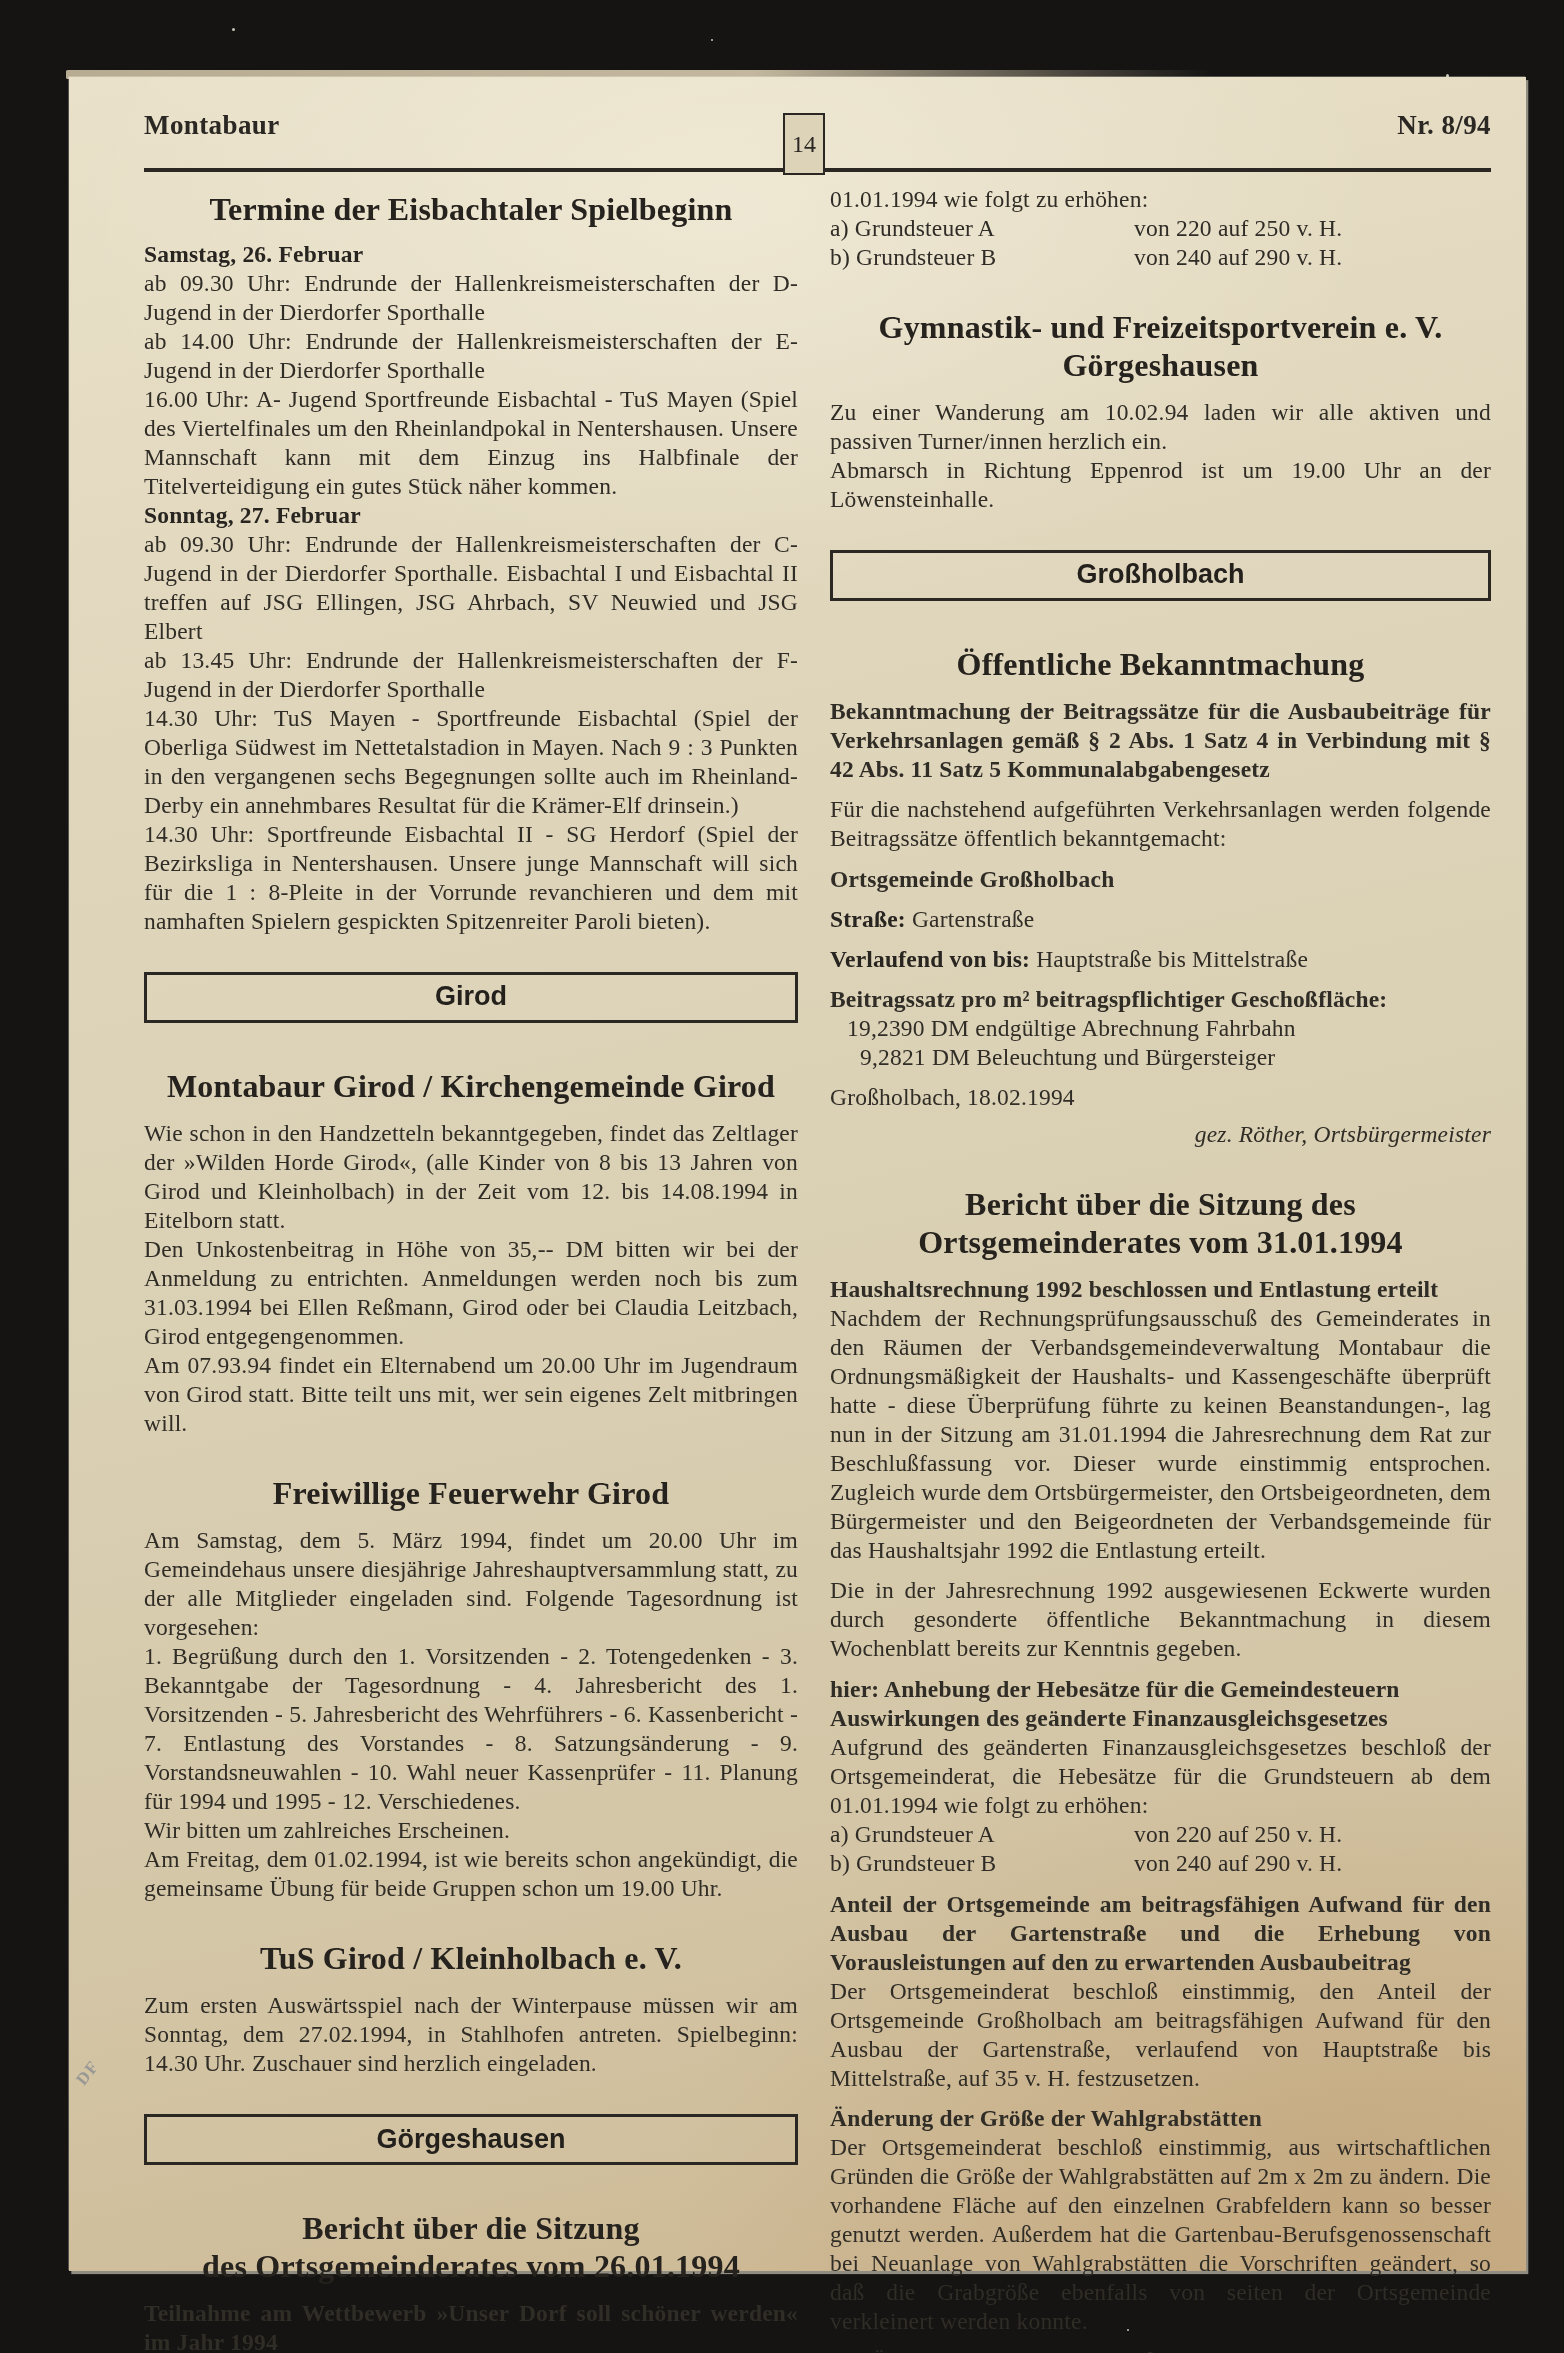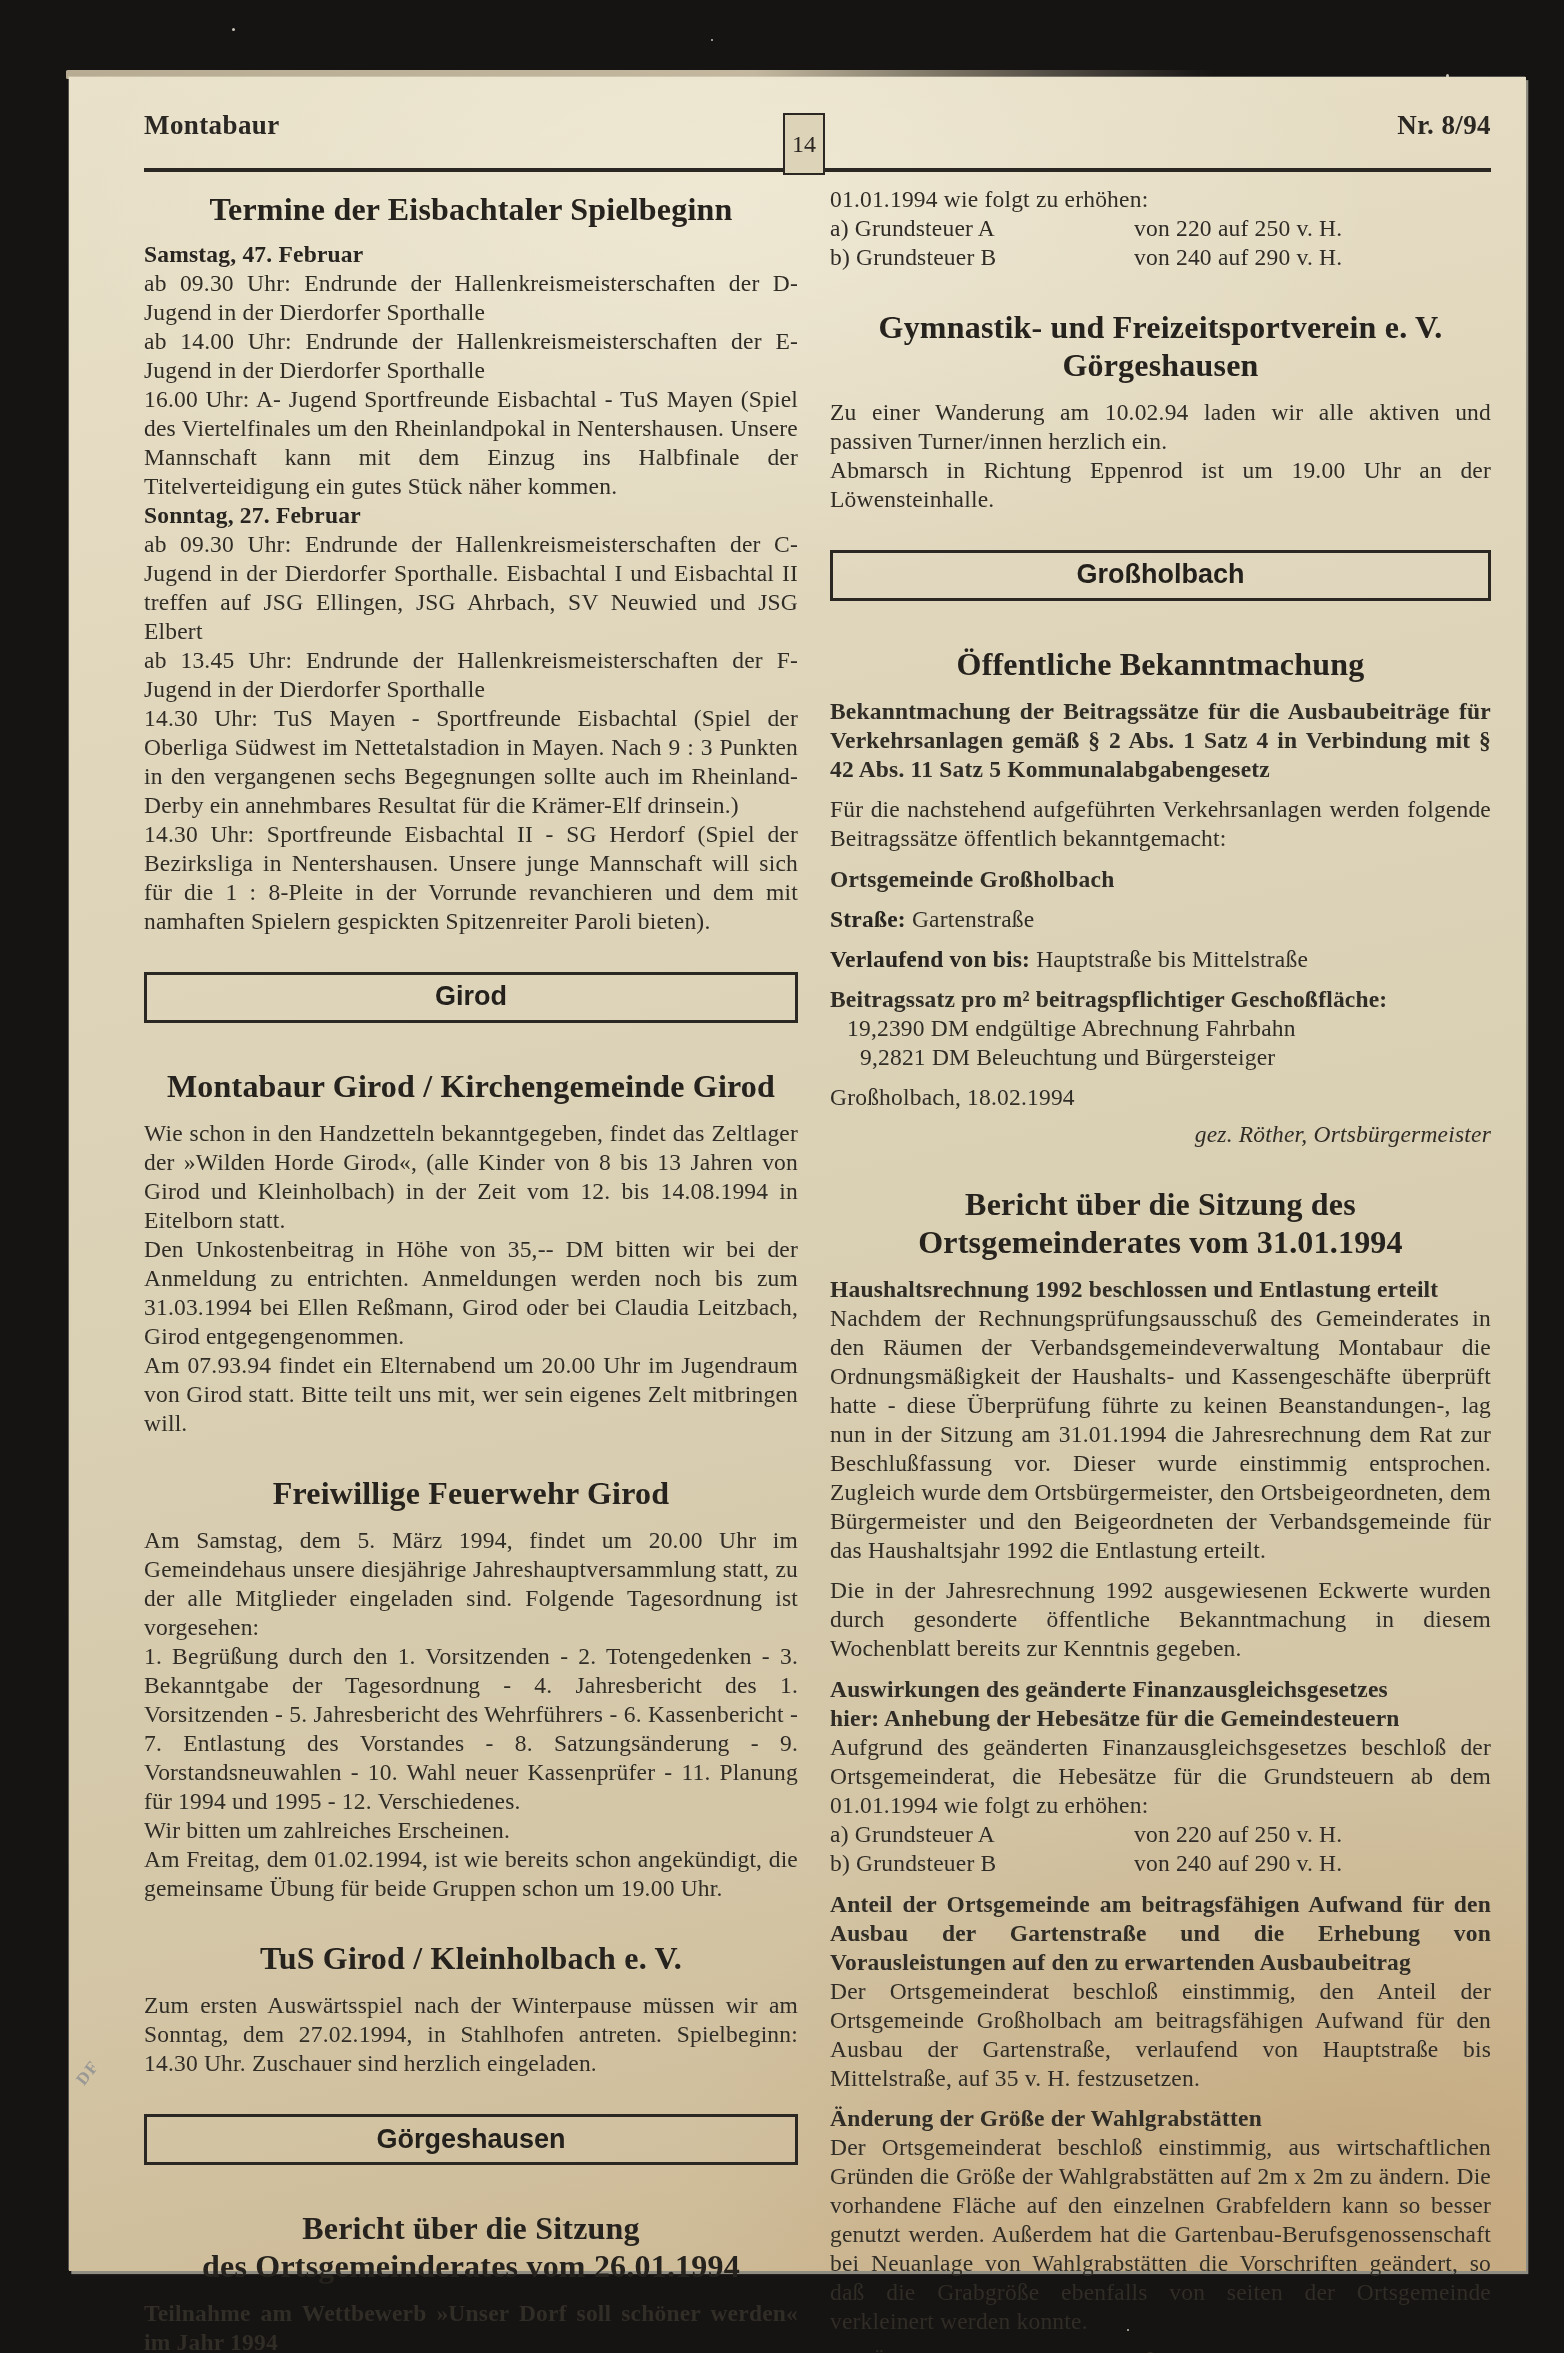--- a/index.html
+++ b/index.html
@@ -86,21 +86,21 @@
       <span class="mast-txt">Montabaur</span>
       <span class="mast-txt">Nr. 8/94</span>
     </div>
     <div class="rule"></div>
     <div class="pagebox">
       <span>14</span>
     </div>
 
     <div class="col col-left">
       <div class="h1">Termine der Eisbachtaler Spielbeginn</div>
-      <p class="b">Samstag, 47. Februar</p>
+      <p class="b">Samstag, 26. Februar</p>
       <p>ab 09.30 Uhr: Endrunde der Hallenkreismeisterschaften der D-Jugend in der Dierdorfer Sporthalle</p>
       <p>ab 14.00 Uhr: Endrunde der Hallenkreismeisterschaften der E-Jugend in der Dierdorfer Sporthalle</p>
       <p>16.00 Uhr: A- Jugend Sportfreunde Eisbachtal - TuS Mayen (Spiel des Viertelfinales um den Rheinlandpokal in Nentershausen. Unsere Mannschaft kann mit dem Einzug ins Halbfinale der Titelverteidigung ein gutes Stück näher kommen.</p>
       <p class="b">Sonntag, 27. Februar</p>
       <p>ab 09.30 Uhr: Endrunde der Hallenkreismeisterschaften der C-Jugend in der Dierdorfer Sporthalle. Eisbachtal I und Eisbachtal II treffen auf JSG Ellingen, JSG Ahrbach, SV Neuwied und JSG Elbert</p>
       <p>ab 13.45 Uhr: Endrunde der Hallenkreismeisterschaften der F-Jugend in der Dierdorfer Sporthalle</p>
       <p>14.30 Uhr: TuS Mayen - Sportfreunde Eisbachtal (Spiel der Oberliga Südwest im Nettetalstadion in Mayen. Nach 9 : 3 Punkten in den vergangenen sechs Begegnungen sollte auch im Rheinland-Derby ein annehmbares Resultat für die Krämer-Elf drinsein.)</p>
       <p>14.30 Uhr: Sportfreunde Eisbachtal II - SG Herdorf (Spiel der Bezirksliga in Nentershausen. Unsere junge Mannschaft will sich für die 1 : 8-Pleite in der Vorrunde revanchieren und dem mit namhaften Spielern gespickten Spitzenreiter Paroli bieten).</p>
 
       <div class="box">Girod</div>
@@ -155,22 +155,22 @@
       <p class="indent1">19,2390 DM endgültige Abrechnung Fahrbahn</p>
       <p class="indent2">9,2821 DM Beleuchtung und Bürgersteiger</p>
       <p class="mt">Großholbach, 18.02.1994</p>
       <p class="sig">gez. Röther, Ortsbürgermeister</p>
 
       <div class="sec-title">Bericht über die Sitzung des
 Ortsgemeinderates vom 31.01.1994</div>
       <p class="sub" style="margin-top:0 !important;">Haushaltsrechnung 1992 beschlossen und Entlastung erteilt</p>
       <p>Nachdem der Rechnungsprüfungsausschuß des Gemeinderates in den Räumen der Verbandsgemeindeverwaltung Montabaur die Ordnungsmäßigkeit der Haushalts- und Kassengeschäfte überprüft hatte - diese Überprüfung führte zu keinen Beanstandungen-, lag nun in der Sitzung am 31.01.1994 die Jahresrechnung dem Rat zur Beschlußfassung vor. Dieser wurde einstimmig entsprochen. Zugleich wurde dem Ortsbürgermeister, den Ortsbeigeordneten, dem Bürgermeister und den Beigeordneten der Verbandsgemeinde für das Haushaltsjahr 1992 die Entlastung erteilt.</p>
       <p class="mt">Die in der Jahresrechnung 1992 ausgewiesenen Eckwerte wurden durch gesonderte öffentliche Bekanntmachung in diesem Wochenblatt bereits zur Kenntnis gegeben.</p>
+      <p class="sub">hier: Anhebung der Hebesätze für die Gemeindesteuern</p>
       <p class="sub">Auswirkungen des geänderte Finanzausgleichsgesetzes</p>
-      <p class="sub">hier: Anhebung der Hebesätze für die Gemeindesteuern</p>
       <p>Aufgrund des geänderten Finanzausgleichsgesetzes beschloß der Ortsgemeinderat, die Hebesätze für die Grundsteuern ab dem 01.01.1994 wie folgt zu erhöhen:</p>
       <div class="row">
         <span class="lbl">a) Grundsteuer A</span>
         <span class="val">von 220 auf 250 v. H.</span>
       </div>
       <div class="row">
         <span class="lbl">b) Grundsteuer B</span>
         <span class="val">von 240 auf 290 v. H.</span>
       </div>
       <p class="sub">Anteil der Ortsgemeinde am beitragsfähigen Aufwand für den Ausbau der Gartenstraße und die Erhebung von Vorausleistungen auf den zu erwartenden Ausbaubeitrag</p>

